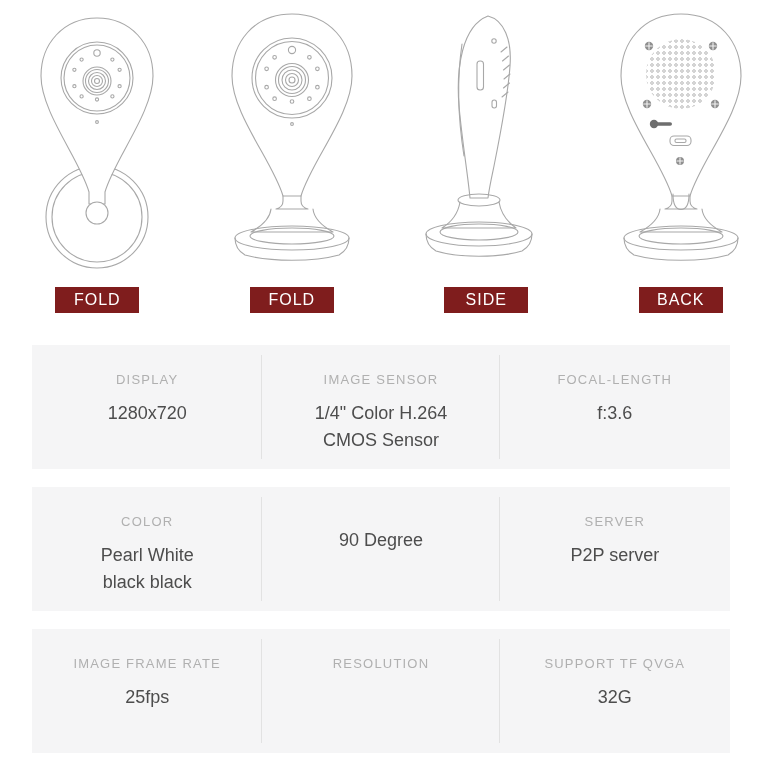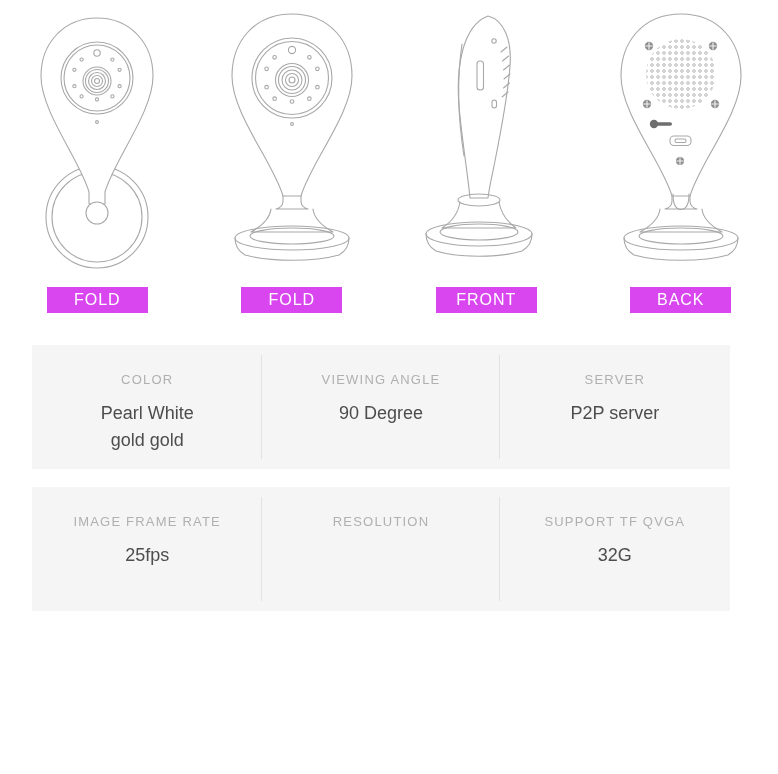--- a/index.html
+++ b/index.html
@@ -15,25 +15,25 @@
   }
   .view-col {
     width: 25%;
     display: flex;
     flex-direction: column;
     align-items: center;
   }
   .illustration svg { display: block; }
   .badge {
     margin-top: 9px;
-    width: 101px;
+    width: 84px;
     height: 26px;
     line-height: 26px;
     text-align: center;
-    background: #d946ef;
+    background: #7f1d1d;
     color: #ffffff;
     font-size: 16px;
     letter-spacing: 1px;
   }
   .spec-table {
     margin: 32px 48px 0 32px; 
   }
   .spec-row {
     display: flex;
     background: #f5f5f6;
@@ -167,21 +167,21 @@
           <rect x="86" y="92" width="4.5" height="8" rx="2.2"></rect>
 
           <ellipse cx="73" cy="192" rx="21" ry="6"></ellipse>
           <path d="M54,194 C52,206 44,215 36,220 L110,220 C103,215 95,206 93,194"></path>
           <ellipse cx="73" cy="226" rx="53" ry="12"></ellipse>
           <ellipse cx="73" cy="224" rx="39" ry="8"></ellipse>
           <path d="M20,226 C20,234 23,239 30,243 C53,250 93,250 116,243 C123,239 126,234 126,226"></path>
         </g>
       </svg>
     </div>
-    <div class="badge">FRONT</div>
+    <div class="badge">SIDE</div>
   </div>
 
   <div class="view-col">
     <div class="illustration">
       <svg width="160" height="270" viewBox="0 0 160 270">
         <defs>
           <pattern id="grille-dots" width="6" height="6" patternUnits="userSpaceOnUse">
             <circle cx="3" cy="3" r="1.3" fill="none" stroke="#b0b0b0" stroke-width="0.9"></circle>
           </pattern>
         </defs>
@@ -233,29 +233,43 @@
         </g>
       </svg>
     </div>
     <div class="badge">BACK</div>
   </div>
 
 </div>
 
 <div class="spec-table">
 
+  <div class="spec-row">
+    <div class="spec-cell">
+      <div class="spec-label">DISPLAY</div>
+      <div class="spec-value">1280x720</div>
+    </div>
+    <div class="spec-cell mid">
+      <div class="spec-label">IMAGE SENSOR</div>
+      <div class="spec-value">1/4" Color H.264
+CMOS Sensor</div>
+    </div>
+    <div class="spec-cell">
+      <div class="spec-label">FOCAL-LENGTH</div>
+      <div class="spec-value">f:3.6</div>
+    </div>
+  </div>
 
   <div class="spec-row">
     <div class="spec-cell">
       <div class="spec-label">COLOR</div>
       <div class="spec-value">Pearl White
-gold gold</div>
+black black</div>
     </div>
     <div class="spec-cell mid">
-      <div class="spec-label">VIEWING ANGLE</div>
       <div class="spec-value">90 Degree</div>
     </div>
     <div class="spec-cell">
       <div class="spec-label">SERVER</div>
       <div class="spec-value">P2P server</div>
     </div>
   </div>
 
   <div class="spec-row">
     <div class="spec-cell">

